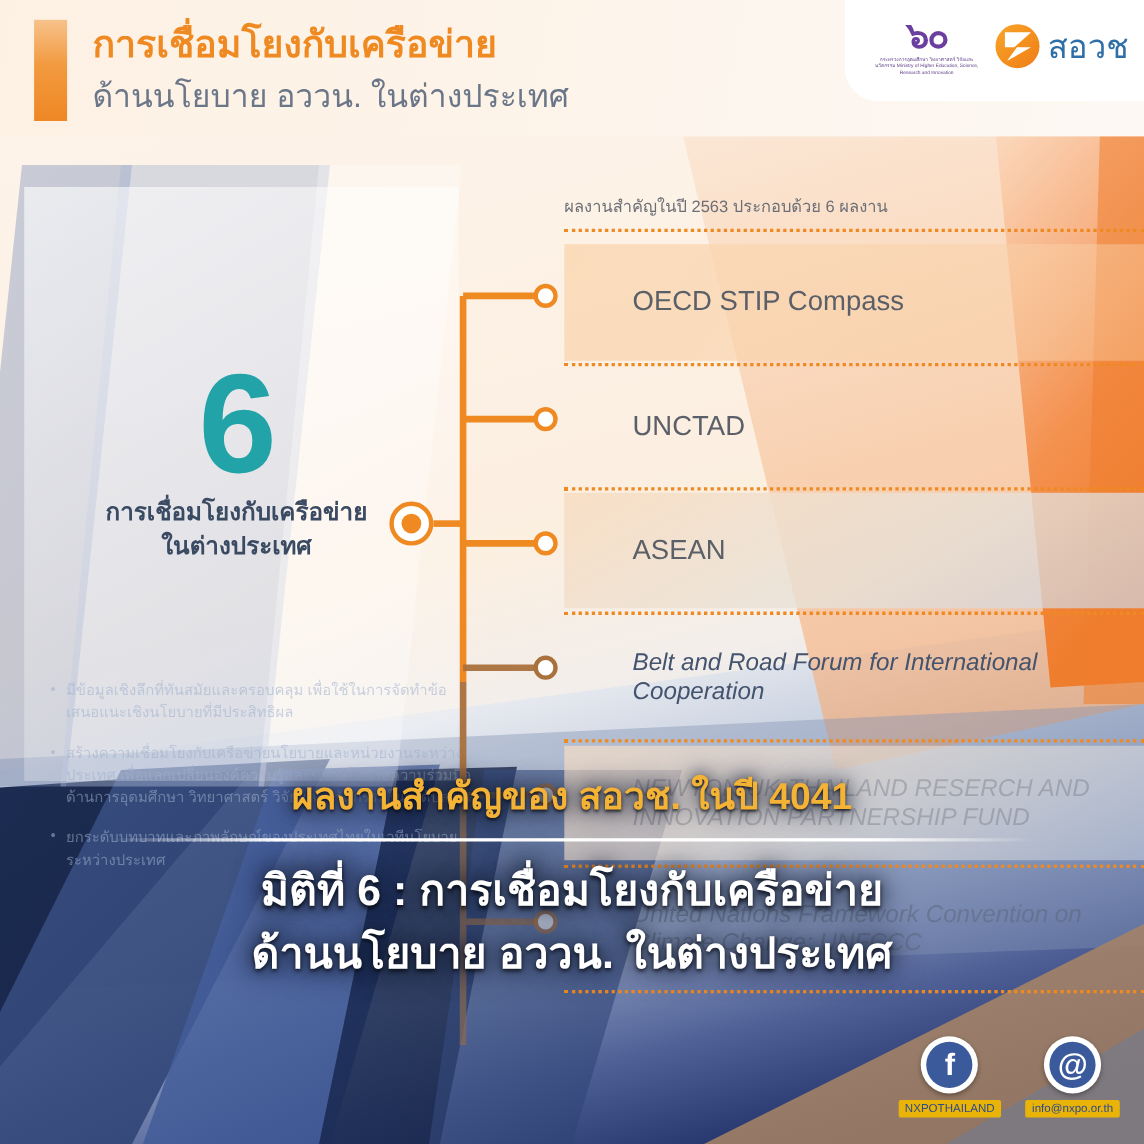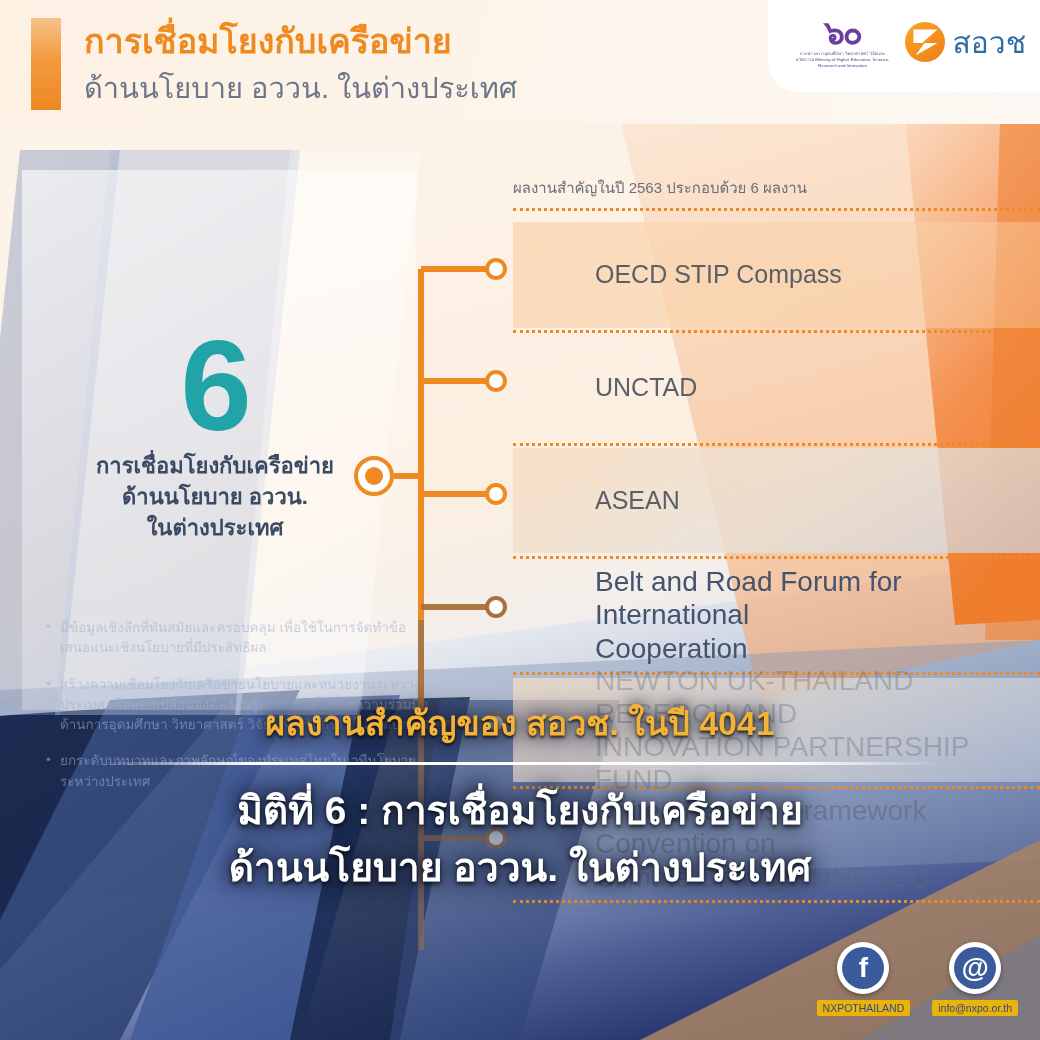--- a/index.html
+++ b/index.html
@@ -109,26 +109,26 @@
     position:absolute; left:513px; width:527px;
     display:flex; align-items:center;
   }
   .row.shade{
     background:linear-gradient(120deg, rgba(250,214,176,0.80) 0%, rgba(249,210,170,0.62) 55%, rgba(248,205,162,0.40) 100%);
   }
   .row.shade2{
     background:linear-gradient(150deg, rgba(248,222,196,0.92) 0%, rgba(232,225,215,0.80) 55%, rgba(205,212,226,0.70) 100%);
   }
   .row-label{
-    padding-left:82px; font-size:25px; color:#5b6068; line-height:1.18;
+    padding-left:62px; font-size:25px; color:#5b6068; line-height:1.18;
   }
   .row-label.blue{ color:#44536e; }
   .row-label.faint{ color:#5c6880; opacity:0.55; }
   .row-label.faint2{ color:#6a6a72; opacity:0.42; }
-  .row-label.small{ font-size:28px; }
+  .row-label.small{ font-size:22px;font-style:italic; }
 
   
   .big-six{
     position:absolute; left:0; top:322px; width:430px; text-align:center;
     font-size:128px; font-weight:bold; color:#21a3a8; line-height:1;
     letter-spacing:-2px;
   }
   .six-caption{
     position:absolute; left:0; top:450px; width:430px; text-align:center;
     font-size:22px; font-weight:bold; color:#3a4a63; line-height:1.42;
@@ -263,21 +263,20 @@
       <div class="logo-nxpo">
         <div class="nxpo-mark"></div>
         <div class="nxpo-text">สอวช</div>
       </div>
     </div>
   </div>
 
   <div class="big-six">6</div>
   <div class="six-caption">
     <div>การเชื่อมโยงกับเครือข่าย</div>
-    <div>ด้านนโยบาย อววน.</div>
     <div>ในต่างประเทศ</div>
   </div>
 
   <ul class="bullets">
     <li>มีข้อมูลเชิงลึกที่ทันสมัยและครอบคลุม เพื่อใช้ในการจัดทำข้อเสนอแนะเชิงนโยบายที่มีประสิทธิผล</li>
     <li>สร้างความเชื่อมโยงกับเครือข่ายนโยบายและหน่วยงานระหว่างประเทศ เพื่อแลกเปลี่ยนองค์ความรู้และขยายโอกาสความร่วมมือด้านการอุดมศึกษา วิทยาศาสตร์ วิจัยและนวัตกรรมในระดับสากล</li>
     <li>ยกระดับบทบาทและภาพลักษณ์ของประเทศไทยในเวทีนโยบายระหว่างประเทศ</li>
   </ul>
 
   <svg class="tree" viewBox="0 0 1040 1040">

